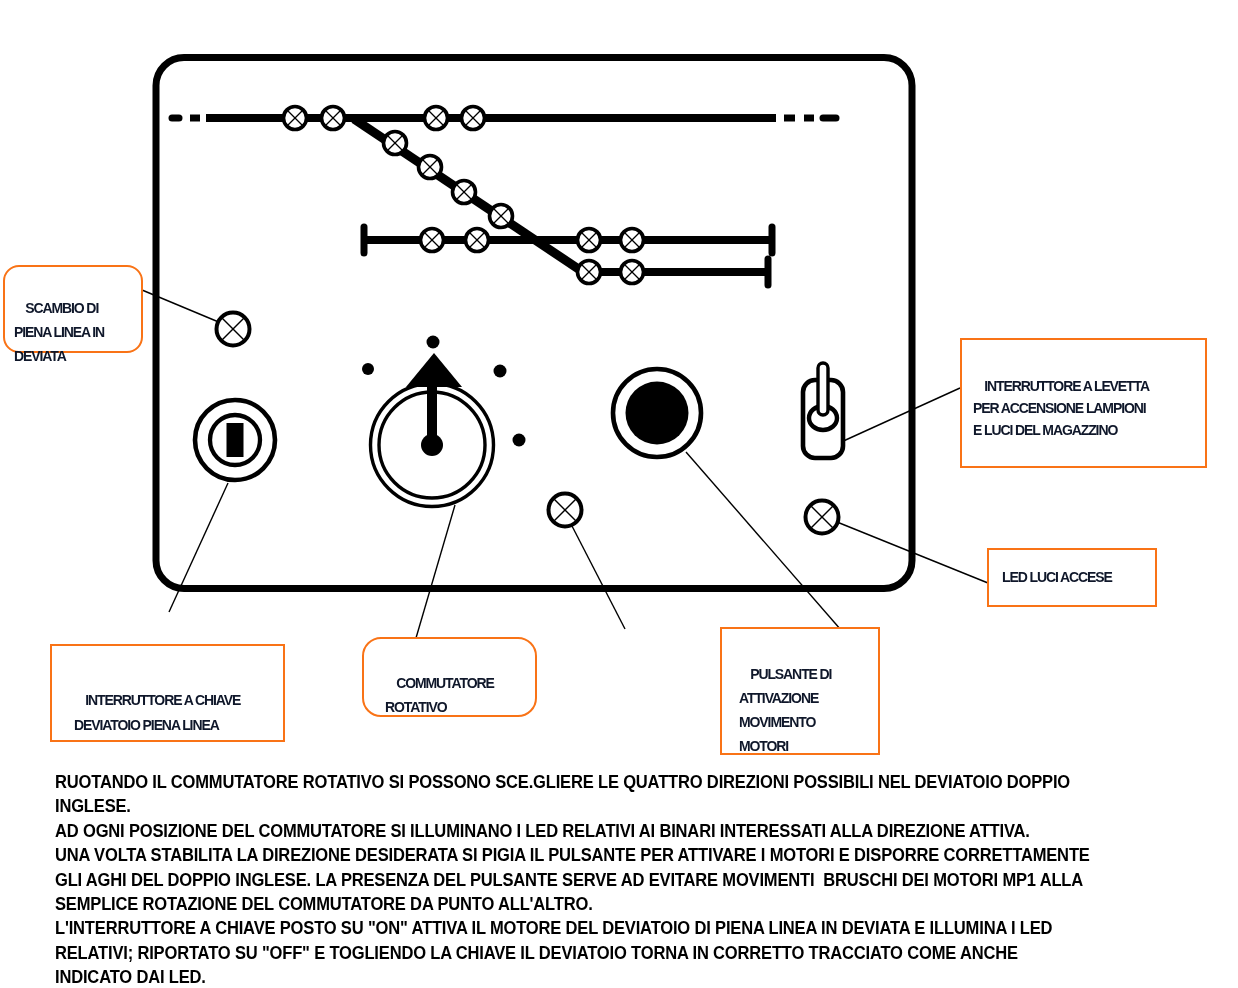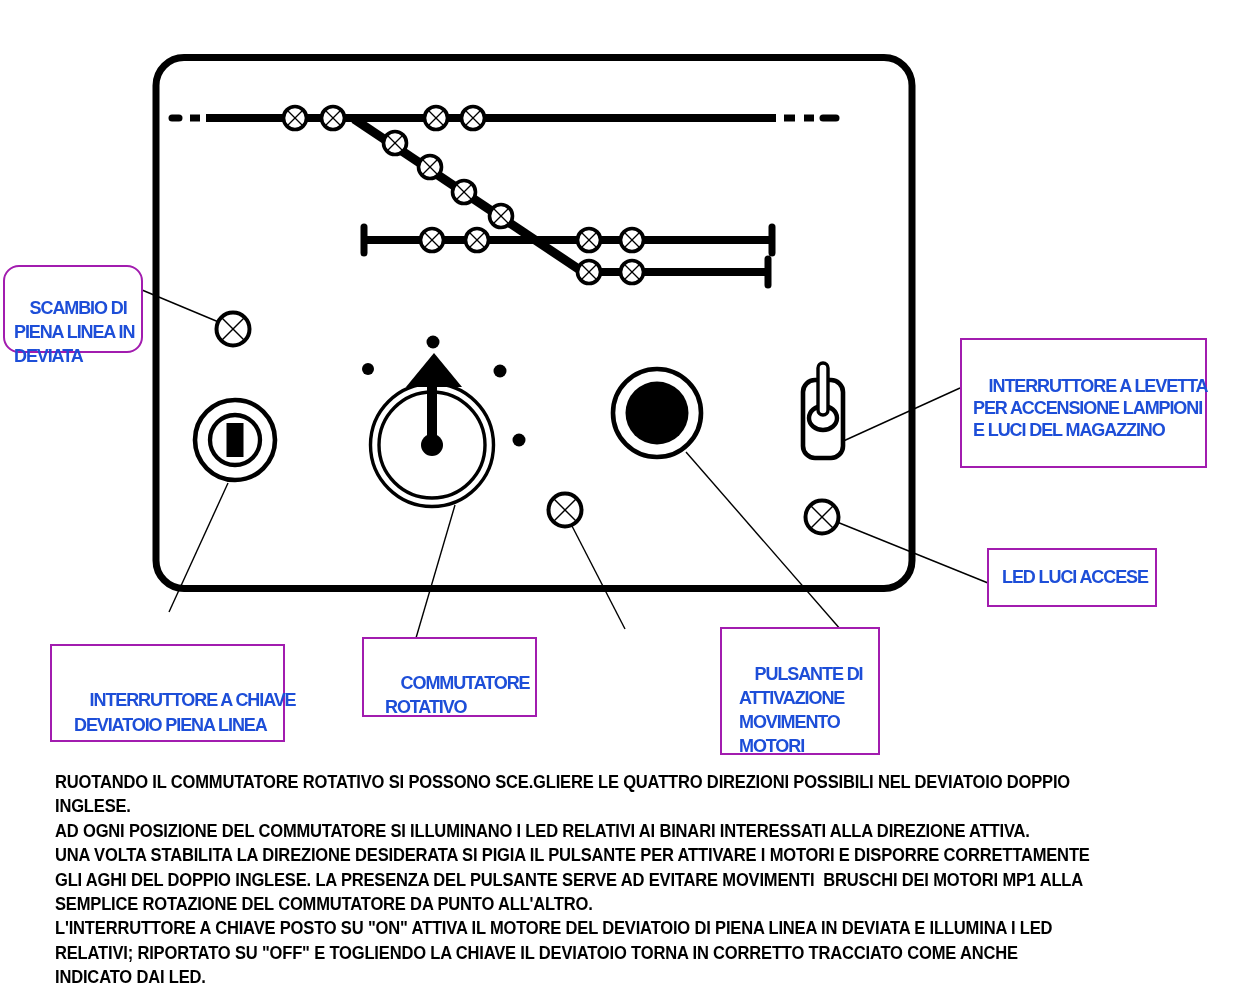--- a/index.html
+++ b/index.html
@@ -2,29 +2,29 @@
 <html><head>
 <meta charset="utf-8">
 <style>
   html,body{margin:0;padding:0;background:#fff;}
   .stage{
     position:relative;width:1238px;height:988px;background:#fff;overflow:hidden;
     font-family:"Liberation Sans",sans-serif;color:#000;
   }
   svg.diagram{position:absolute;left:0;top:0;}
   .callout{
-    position:absolute;box-sizing:border-box;border:2px solid #a21caf;background:#fff;
-    color:#1d4ed8;font-weight:bold;font-size:18px;letter-spacing:-1.1px;
+    position:absolute;box-sizing:border-box;border:2px solid #f97316;background:#fff;
+    color:#0f172a;font-weight:bold;font-size:14px;letter-spacing:-1.1px;
     white-space:pre;line-height:23px;
   }
   #c-scambio{left:3px;top:265px;width:140px;height:88px;border-radius:16px;padding:5px 0 0 9px;line-height:24px;}
   #c-levetta{left:960px;top:338px;width:247px;height:130px;padding:13px 0 0 11px;line-height:22px;}
   #c-ledluci{left:987px;top:548px;width:170px;height:59px;display:flex;align-items:center;padding-left:13px;}
   #c-chiave{left:50px;top:644px;width:235px;height:98px;padding:17px 0 0 22px;line-height:25px;}
-  #c-commutatore{left:362px;top:637px;width:175px;height:80px;padding:8px 0 0 21px;line-height:24px;}
+  #c-commutatore{left:362px;top:637px;width:175px;height:80px;padding:8px 0 0 21px;line-height:24px;border-radius:19px;}
   #c-conferma{left:568px;top:628px;width:139px;height:95px;padding:7px 0 0 9px;line-height:23px;}
   #c-pulsante{left:720px;top:627px;width:160px;height:128px;padding:9px 15px 0 17px;line-height:24px;}
   .description{
     position:absolute;left:55px;top:770px;width:1330px;
     font-weight:bold;font-size:19px;line-height:24.4px;letter-spacing:-0.2px;
     white-space:pre;transform:scaleX(0.87);transform-origin:left top;
   }
 </style>
 </head>
 <body>

